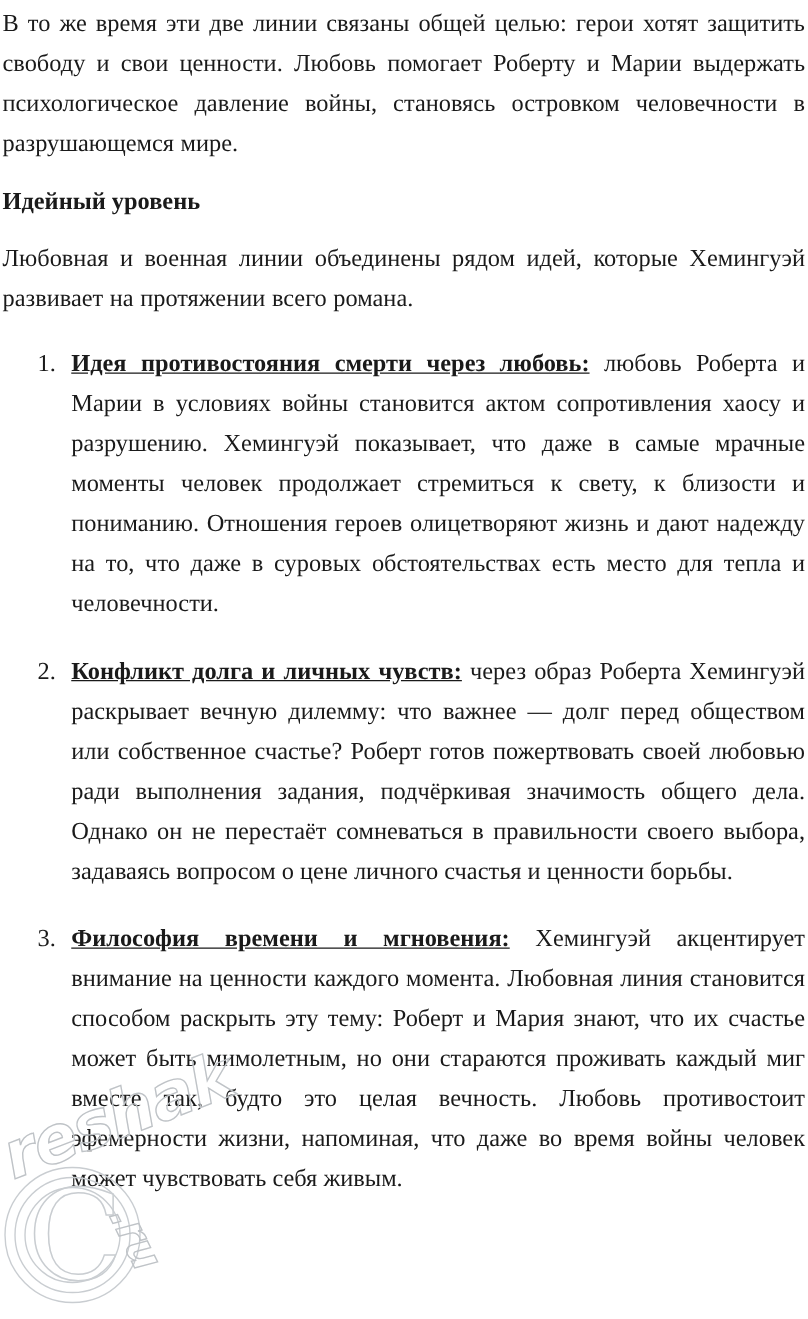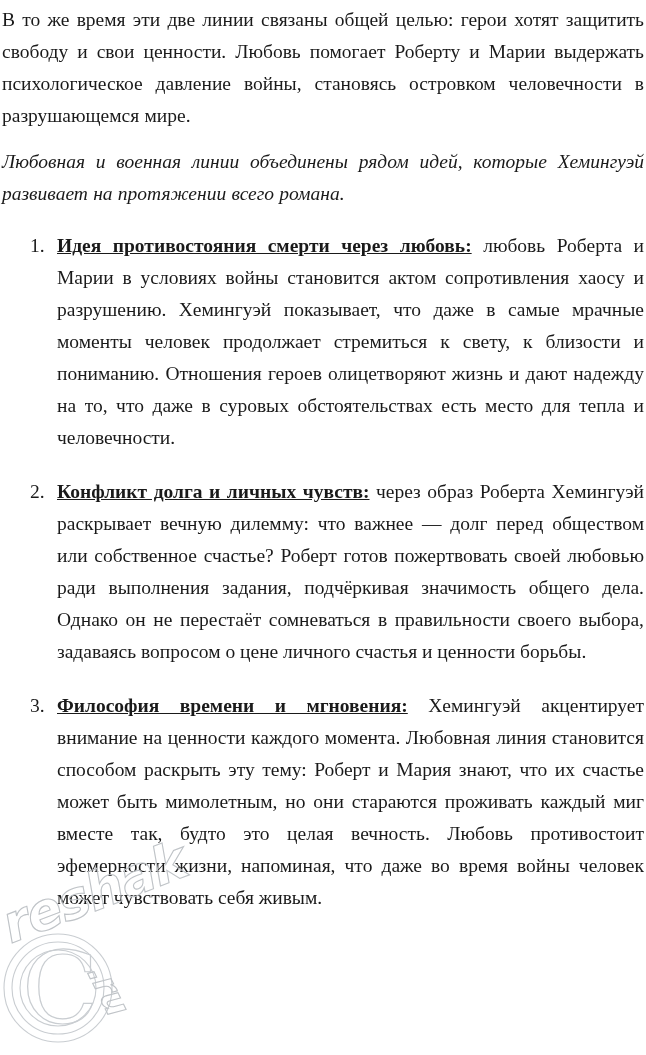--- a/index.html
+++ b/index.html
@@ -46,21 +46,20 @@
     font-size: 19.5px;
     line-height: 32px;
     font-weight: bold;
     text-align: left;
     margin: 0;
     margin-top: 14px;
   }
 
   .para-after-heading {
     margin-top: 14px;
-    font-style: italic;
   }
 
   
   ol.numlist {
     margin: 0;
     padding: 0;
     list-style: none;
     margin-top: 20px;
   }
 
@@ -131,20 +130,21 @@
     stroke-width: 1.2;
   }
 </style>
 </head>
 <body>
 
 <div class="page">
 
   <p class="para para-intro">В то же время эти две линии связаны общей целью: герои хотят защитить свободу и свои ценности. Любовь помогает Роберту и Марии выдержать психологическое давление войны, становясь островком человечности в разрушающемся мире.</p>
 
+  <h2 class="heading">Идейный уровень</h2>
 
   <p class="para para-after-heading">Любовная и военная линии объединены рядом идей, которые Хемингуэй развивает на протяжении всего романа.</p>
 
   <ol class="numlist">
 
     <li>
       <span class="li-marker">1.</span>
       <span class="li-lead">Идея противостояния смерти через любовь:</span><span> любовь Роберта и Марии в условиях войны становится актом сопротивления хаосу и разрушению. Хемингуэй показывает, что даже в самые мрачные моменты человек продолжает стремиться к свету, к близости и пониманию. Отношения героев олицетворяют жизнь и дают надежду на то, что даже в суровых обстоятельствах есть место для тепла и человечности.</span>
     </li>
 

